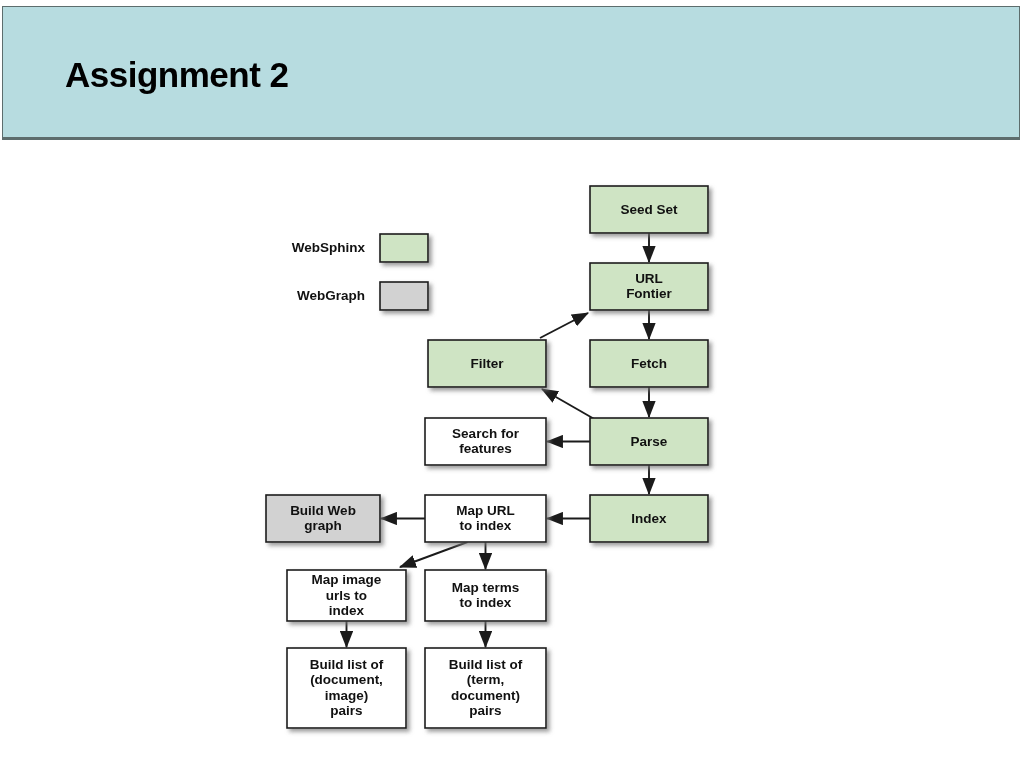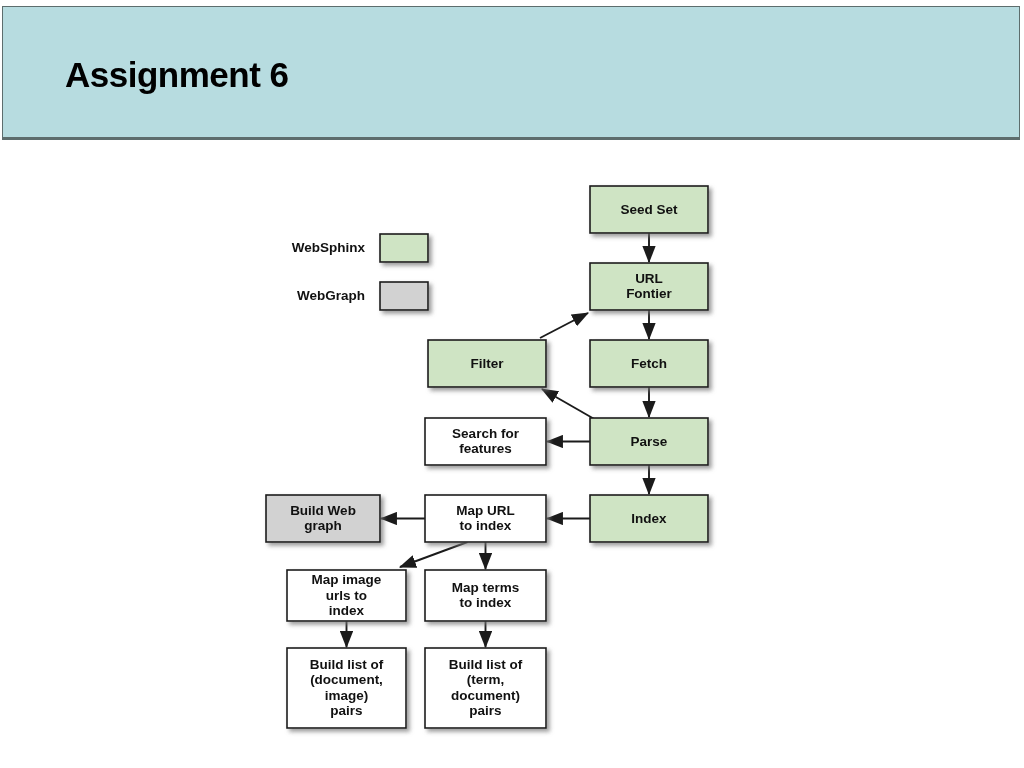--- a/index.html
+++ b/index.html
@@ -77,21 +77,21 @@
   }
   .nbox { stroke: #1b1b1b; stroke-width: 1.6px; }
   .edge { stroke: #1b1b1b; stroke-width: 1.9px; fill: none; }
 </style>
 </head>
 <body>
 
 <div id="slide">
 
   <div id="header-banner">
-    <div id="slide-title">Assignment 6</div>
+    <div id="slide-title">Assignment 2</div>
   </div>
 
   <div id="diagram">
     <svg id="flow" viewBox="0 0 1024 622">
       <defs>
         <marker id="arrowhead" markerWidth="9" markerHeight="7" refX="8.4" refY="3.5" orient="auto" markerUnits="strokeWidth">
           <polygon points="0 0, 9 3.5, 0 7" fill="#1b1b1b"></polygon>
         </marker>
         <filter id="boxshadow" x="-30%" y="-30%" width="180%" height="190%">
           <feDropShadow dx="3" dy="3" stdDeviation="2.1" flood-color="#777777" flood-opacity="0.72"></feDropShadow>

